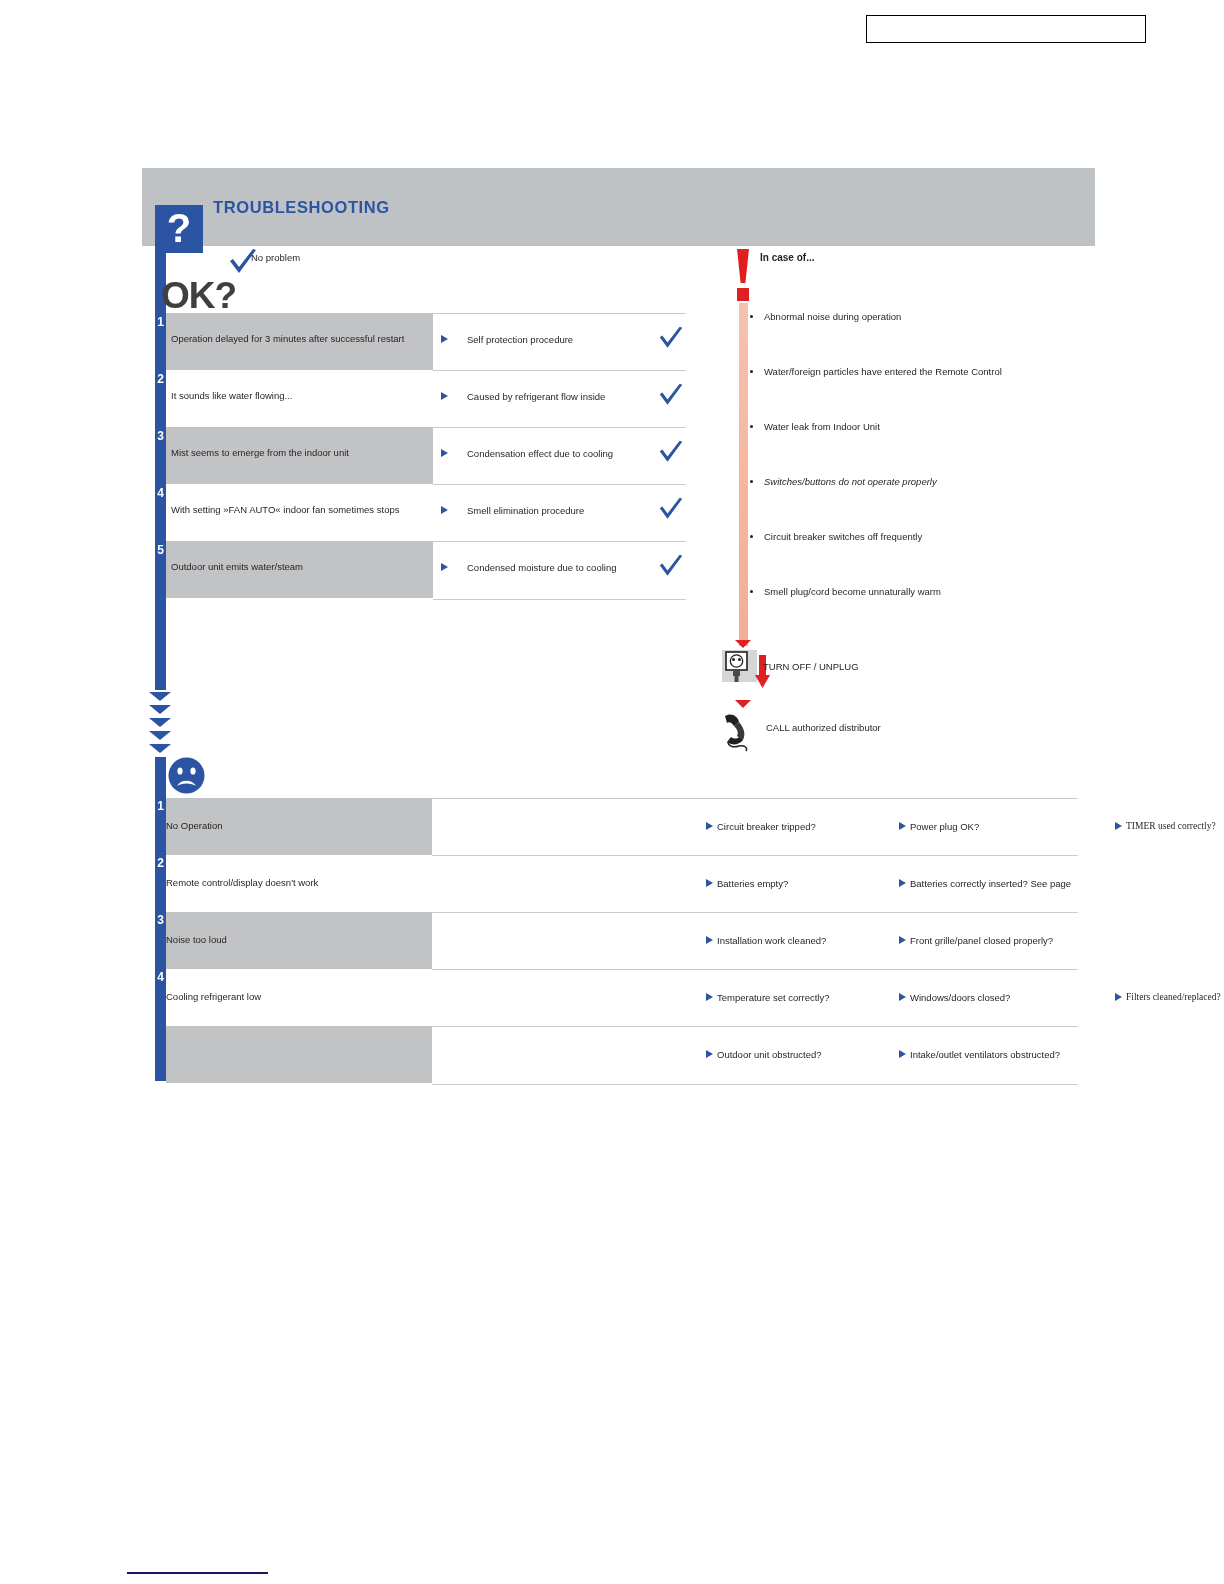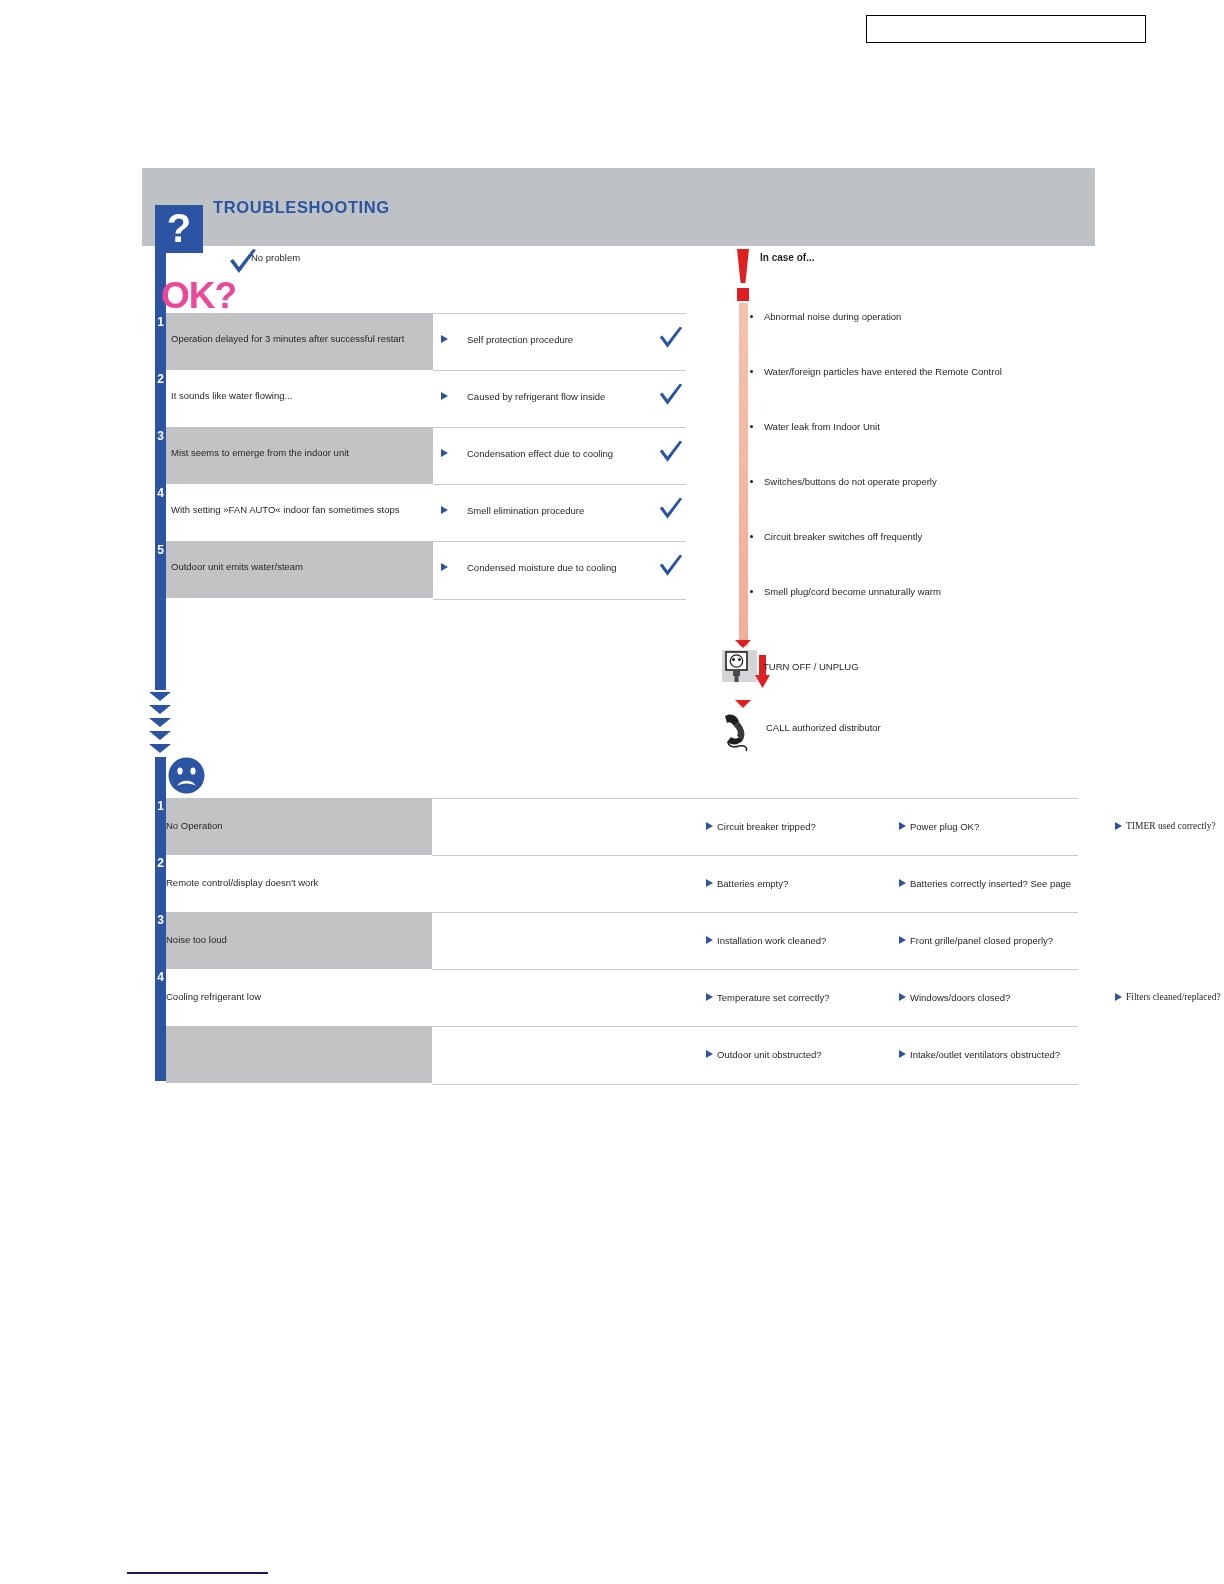--- a/index.html
+++ b/index.html
@@ -24,21 +24,21 @@
 
   
   .spine-a{position:absolute;left:155px;top:246px;width:11px;height:444px;background:#2b55a2;}
   .spine-b{position:absolute;left:155px;top:757px;width:11px;height:324px;background:#2b55a2;}
   .tri{position:absolute;left:149px;width:0;height:0;
        border-left:11px solid transparent;border-right:11px solid transparent;
        border-top:9px solid #2b55a2;}
 
   
   .ok-word{position:absolute;left:161px;top:277px;font-size:37px;font-weight:bold;
-           color:#ec4899;letter-spacing:-1px;line-height:37px;
+           color:#404040;letter-spacing:-1px;line-height:37px;
            font-family:"Liberation Sans","DejaVu Sans",sans-serif;}
   .noprob-check{position:absolute;left:228px;top:249px;width:30px;height:28px;}
   .noprob-label{position:absolute;left:251px;top:252px;font-size:9.5px;color:#231f20;}
 
   
   .tblA{position:absolute;left:166px;top:313px;width:520px;}
   .rowA{position:relative;height:57px;}
   .rowA .lcell{position:absolute;left:0;top:0;width:267px;height:57px;}
   .rowA.shaded .lcell{background:#c2c3c5;}
   .rowA .rcell{position:absolute;left:267px;top:0;width:253px;height:57px;background:#fff;
@@ -185,21 +185,21 @@
   </div>
 
   <div class="excl-top"></div>
   <div class="excl-dot"></div>
   <div class="pinkbar"></div>
   <div class="incase">In case of...</div>
 
   <div class="bullet" style="top:311px;"><span class="dot"></span><span>Abnormal noise during operation</span></div>
   <div class="bullet" style="top:366px;"><span class="dot"></span><span>Water/foreign particles have entered the Remote Control</span></div>
   <div class="bullet" style="top:421px;"><span class="dot"></span><span>Water leak from Indoor Unit</span></div>
-  <div class="bullet" style="top:476px;"><span class="dot"></span><span>Switches/buttons do not operate properly</span></div>
+  <div class="bullet" style="top:476px;font-style:italic;"><span class="dot"></span><span>Switches/buttons do not operate properly</span></div>
   <div class="bullet" style="top:531px;"><span class="dot"></span><span>Circuit breaker switches off frequently</span></div>
   <div class="bullet" style="top:586px;"><span class="dot"></span><span>Smell plug/cord become unnaturally warm</span></div>
 
   <div class="redtri" style="left:735px;top:640px;"></div>
 
   <div class="plug-box">
     <svg viewBox="0 0 35 32" width="35" height="32">
       <rect x="4" y="2" width="21" height="18" fill="#ffffff" stroke="#231f20" stroke-width="1.6"></rect>
       <circle cx="14.5" cy="11" r="6.2" fill="none" stroke="#231f20" stroke-width="1.3"></circle>
       <circle cx="11.5" cy="9.5" r="1.5" fill="#231f20"></circle>

